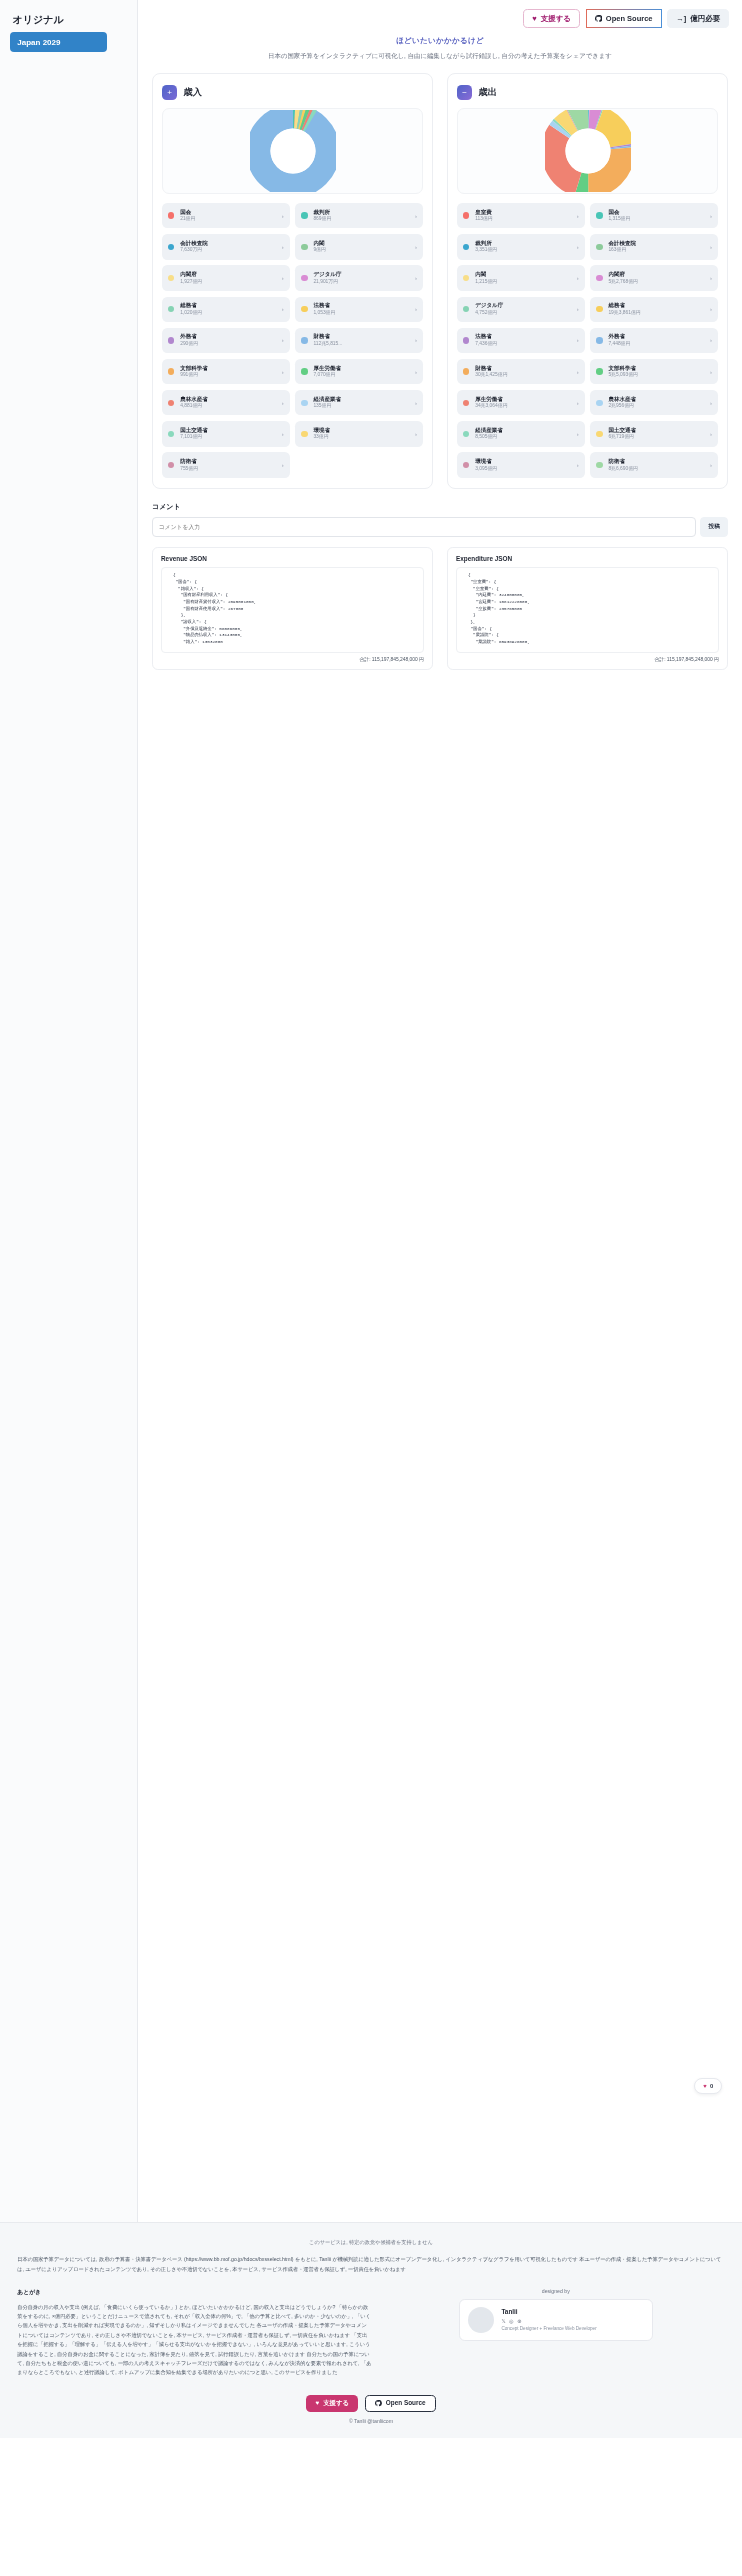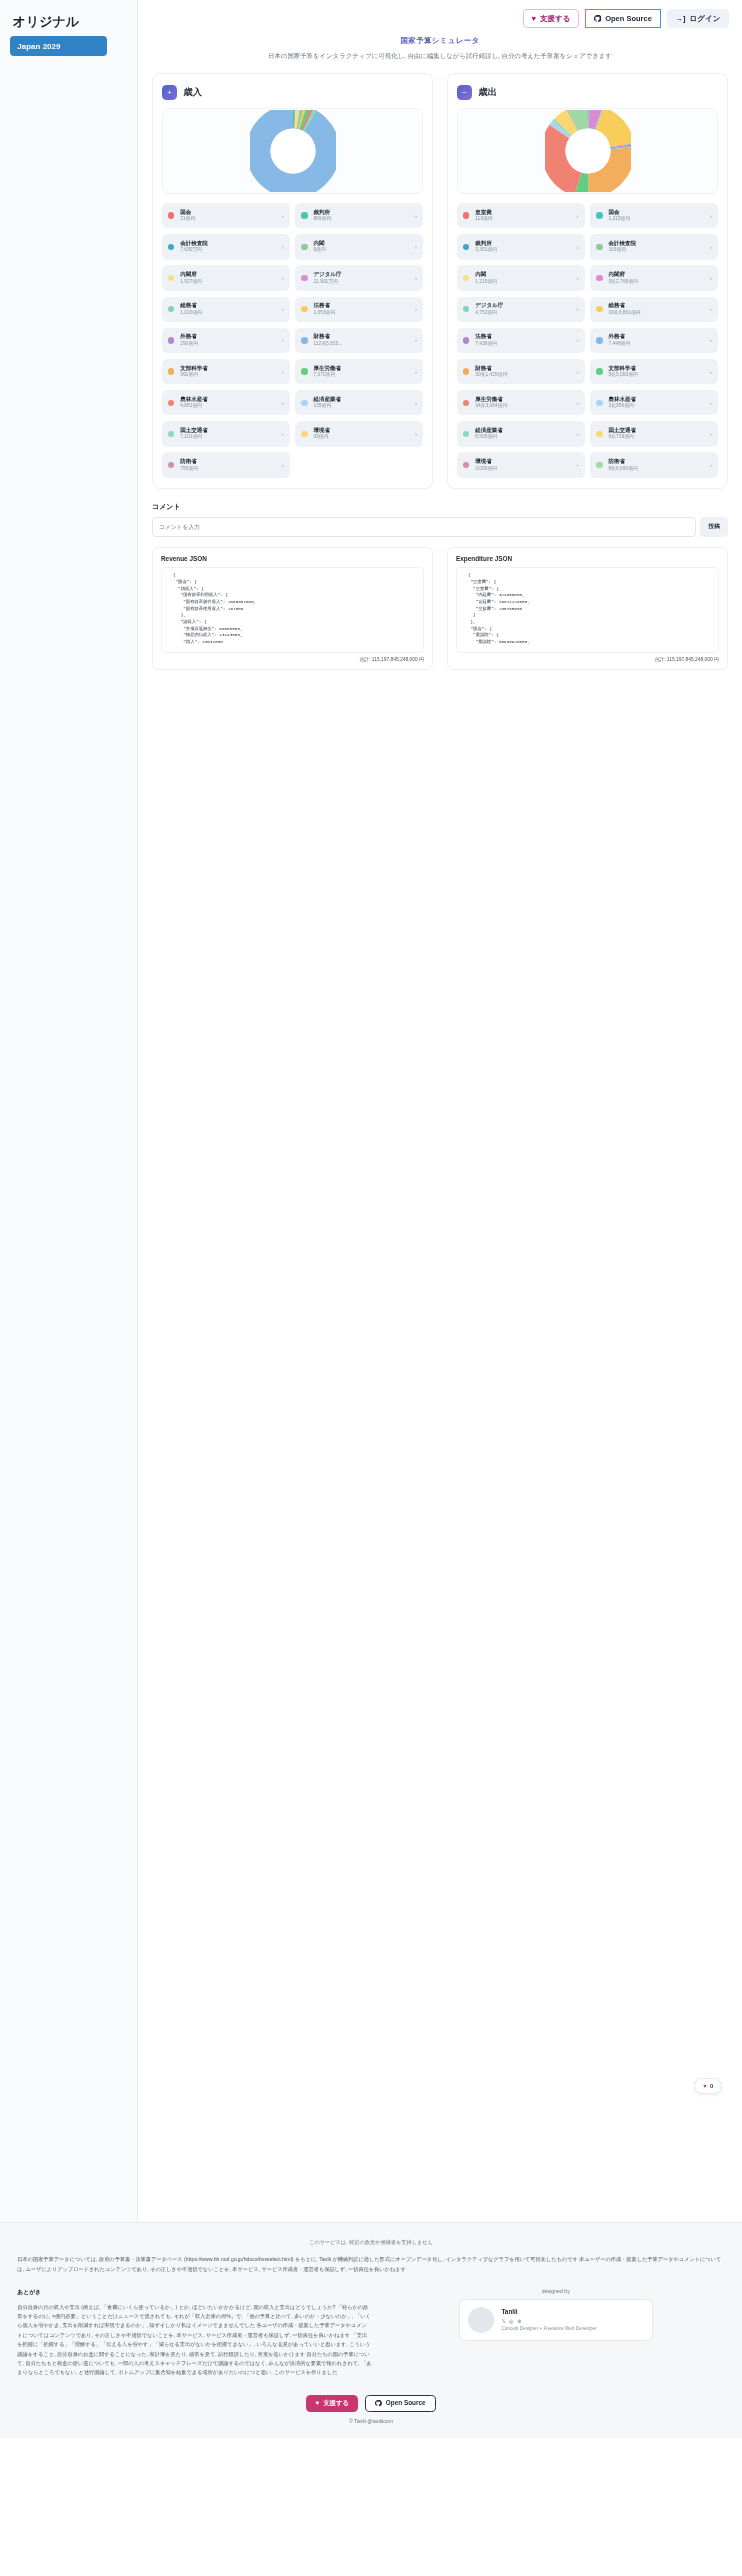--- a/index.html
+++ b/index.html
@@ -11,21 +11,21 @@
     color: #1f2430;
     -webkit-font-smoothing: antialiased;
   }
   .page { position: relative; width:742px; min-height:2576px; }
 
   
   .rail {
     position:absolute; left:0; top:0; width:138px; min-height:2222px;
     background:#fafbfc; border-right:0.6px solid #e8eaee; padding:9.2px 8px;
   }
-  .rail-title { font-size:13px; font-weight:700; color:#1f2430; margin:3.5px 0 5.8px 4.6px; }
+  .rail-title { font-size:10px; font-weight:700; color:#1f2430; margin:3.5px 0 5.8px 4.6px; }
   .rail-chip {
     display:block; background:#3183c8; color:#fff; font-weight:700; font-size:8px;
     border-radius:4px; padding:5.2px 7px; margin-left:2.3px; width:97px;
   }
 
   
   .main { position:absolute; left:138px; top:0; width:604px; }
 
   .topbar { display:flex; justify-content:flex-end; gap:5.8px; padding:9.2px 12.7px 0 0; }
   .btn {
@@ -154,26 +154,26 @@
       <div class="btn btn-oss">
         <span class="ic">
           <svg width="7" height="7" viewBox="0 0 16 16">
               <path fill="#1f2430" d="M8 0a8 8 0 0 0-2.5 15.6c.4.07.55-.17.55-.38v-1.3C3.8 14.4 3.3 13 3.3 13c-.36-.9-.9-1.15-.9-1.15-.72-.5.06-.49.06-.49.8.06 1.22.82 1.22.82.71 1.22 1.87.87 2.33.66.07-.52.28-.87.5-1.07-1.78-.2-3.64-.89-3.64-3.95 0-.87.31-1.59.82-2.15-.08-.2-.36-1.02.08-2.12 0 0 .67-.21 2.2.82a7.6 7.6 0 0 1 4 0c1.53-1.03 2.2-.82 2.2-.82.44 1.1.16 1.92.08 2.12.51.56.82 1.28.82 2.15 0 3.07-1.87 3.75-3.65 3.95.29.25.54.73.54 1.48v2.2c0 .21.15.46.55.38A8 8 0 0 0 8 0z"></path>
             </svg>
         </span>
         <span>Open Source</span>
       </div>
       <div class="btn btn-login">
         <span class="ic">→]</span>
-        <span>ログイン</span>
+        <span>億円必要</span>
       </div>
     </div>
 
     <div class="brand">
-      <div class="brand-sub">国家予算シミュレータ</div>
+      <div class="brand-sub">ほどいたいかかかるけど</div>
       <div class="brand-desc">日本の国家予算をインタラクティブに可視化し, 自由に編集しながら試行錯誤し, 自分の考えた予算案をシェアできます</div>
     </div>
 
 
     <div class="panels">
 
       <section class="panel">
         <div class="panel-head">
           <span class="panel-badge badge-in">+</span>
           <span class="panel-title">歳入</span>

